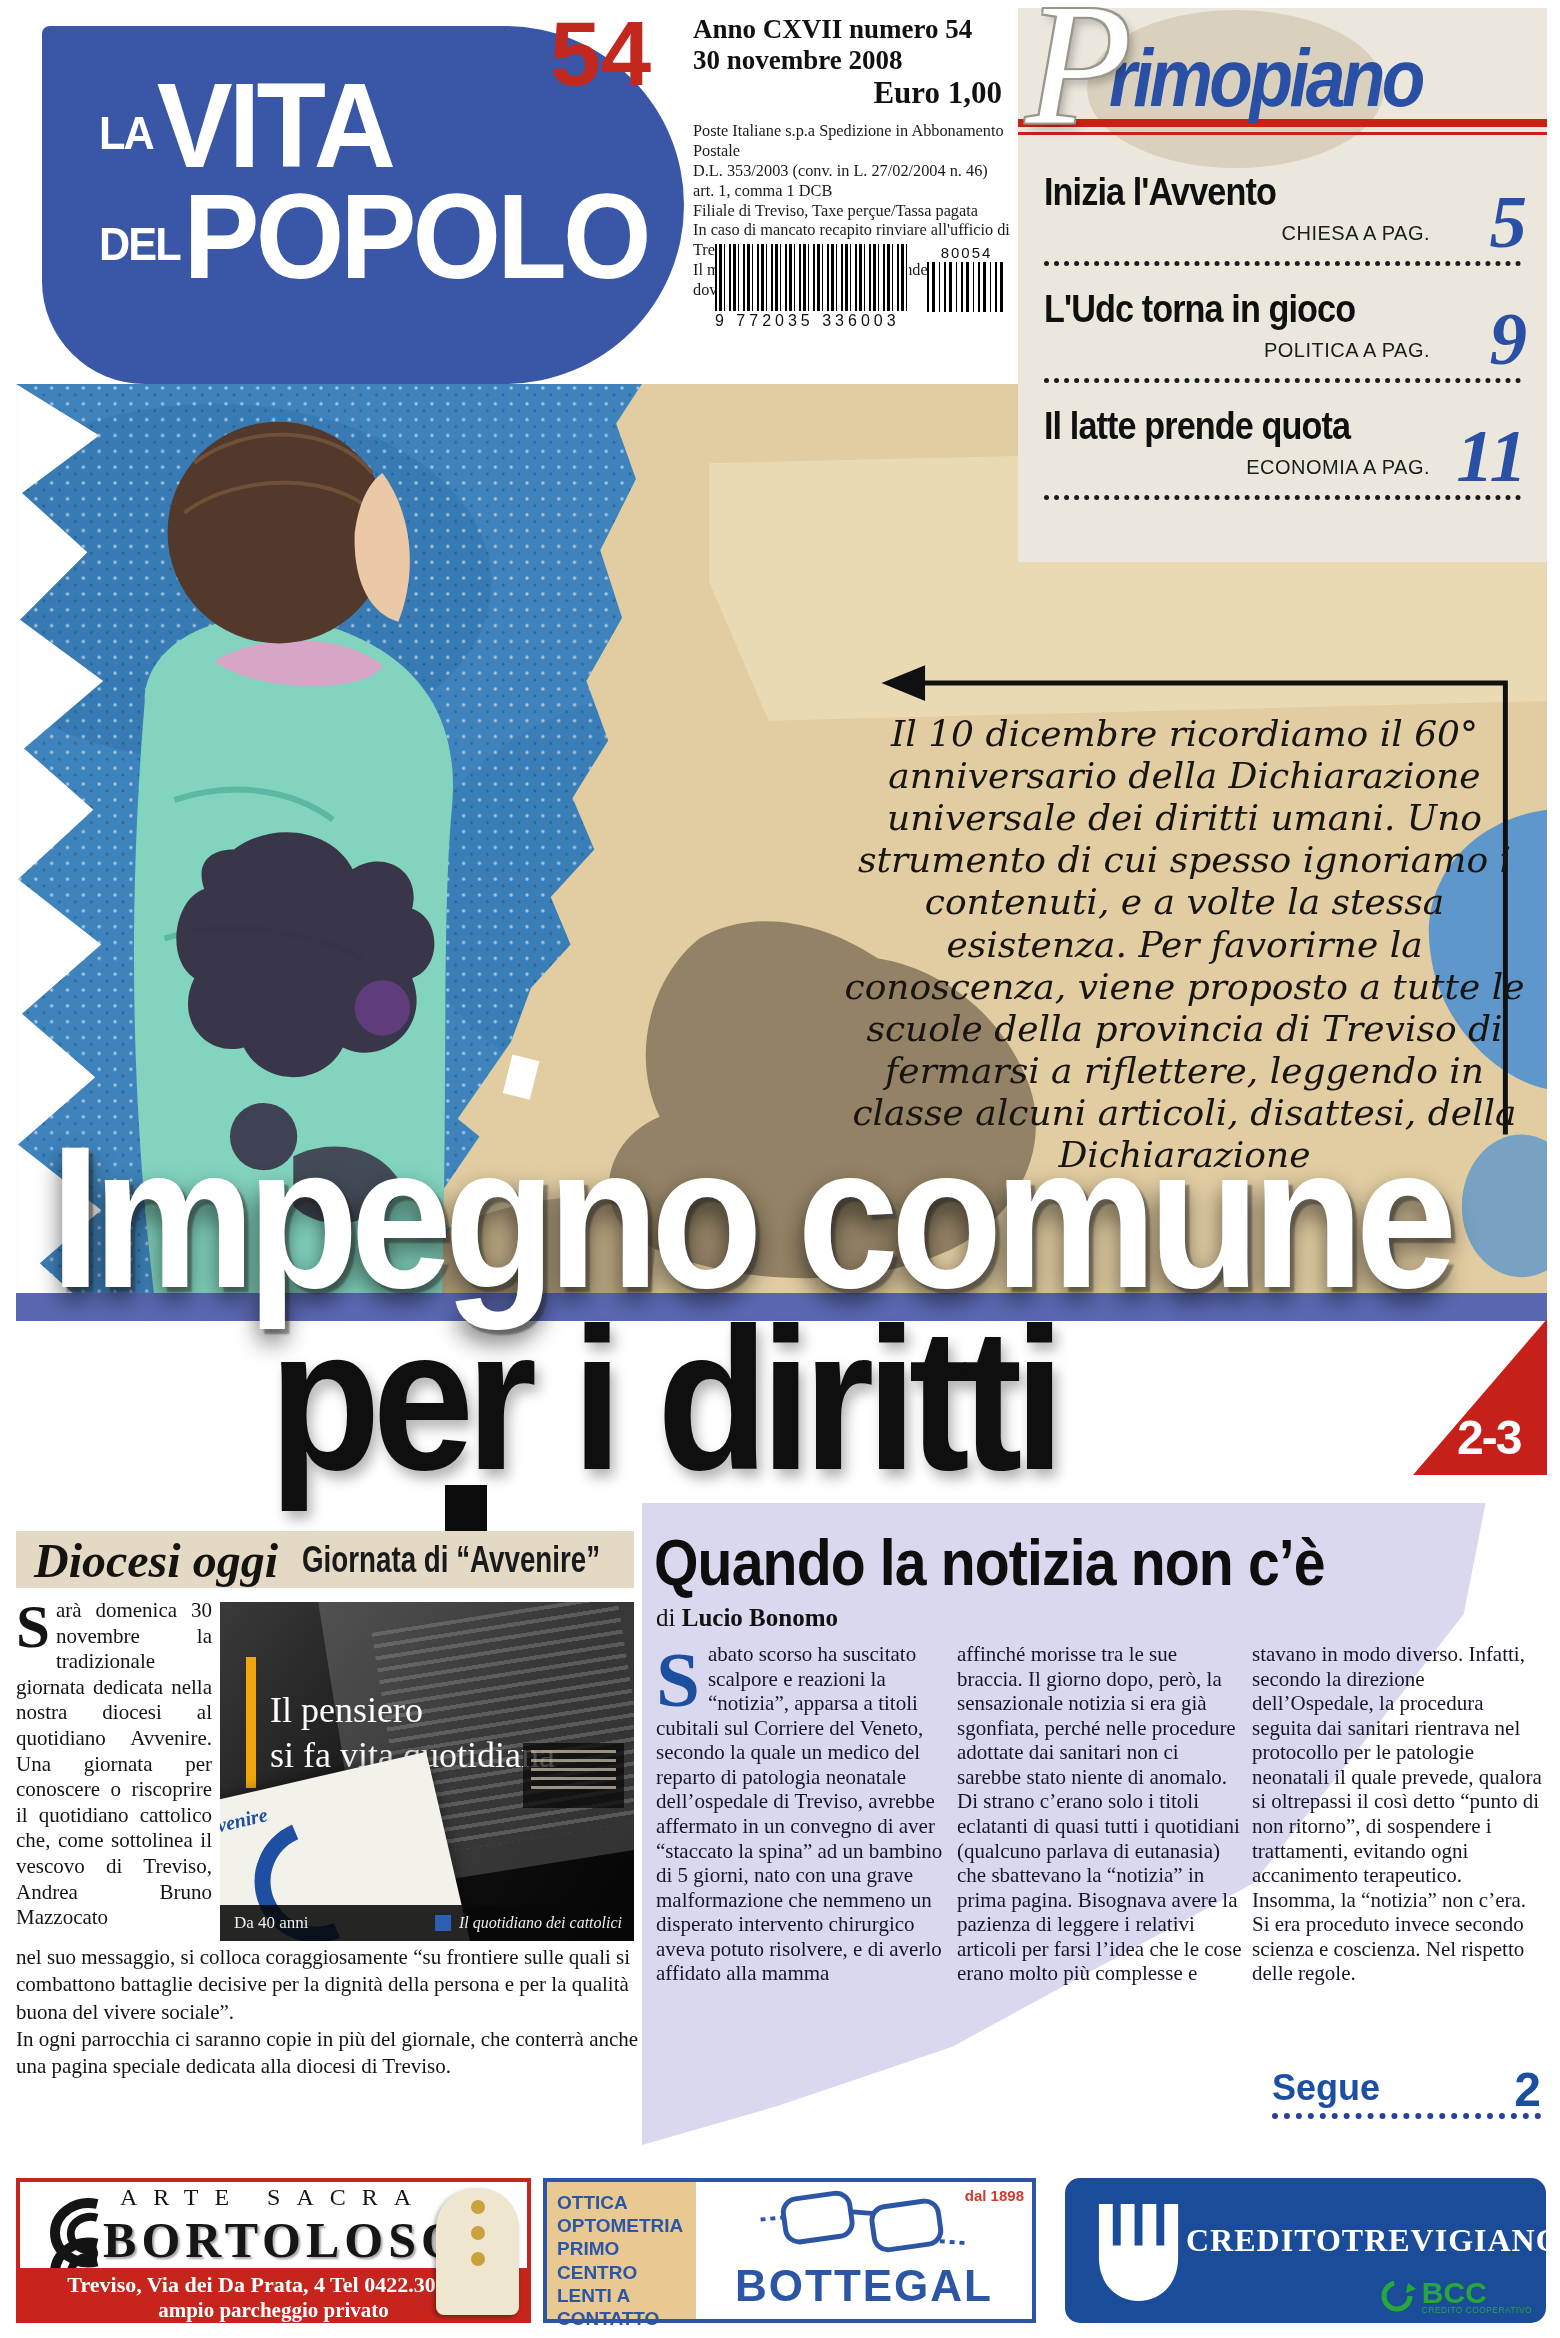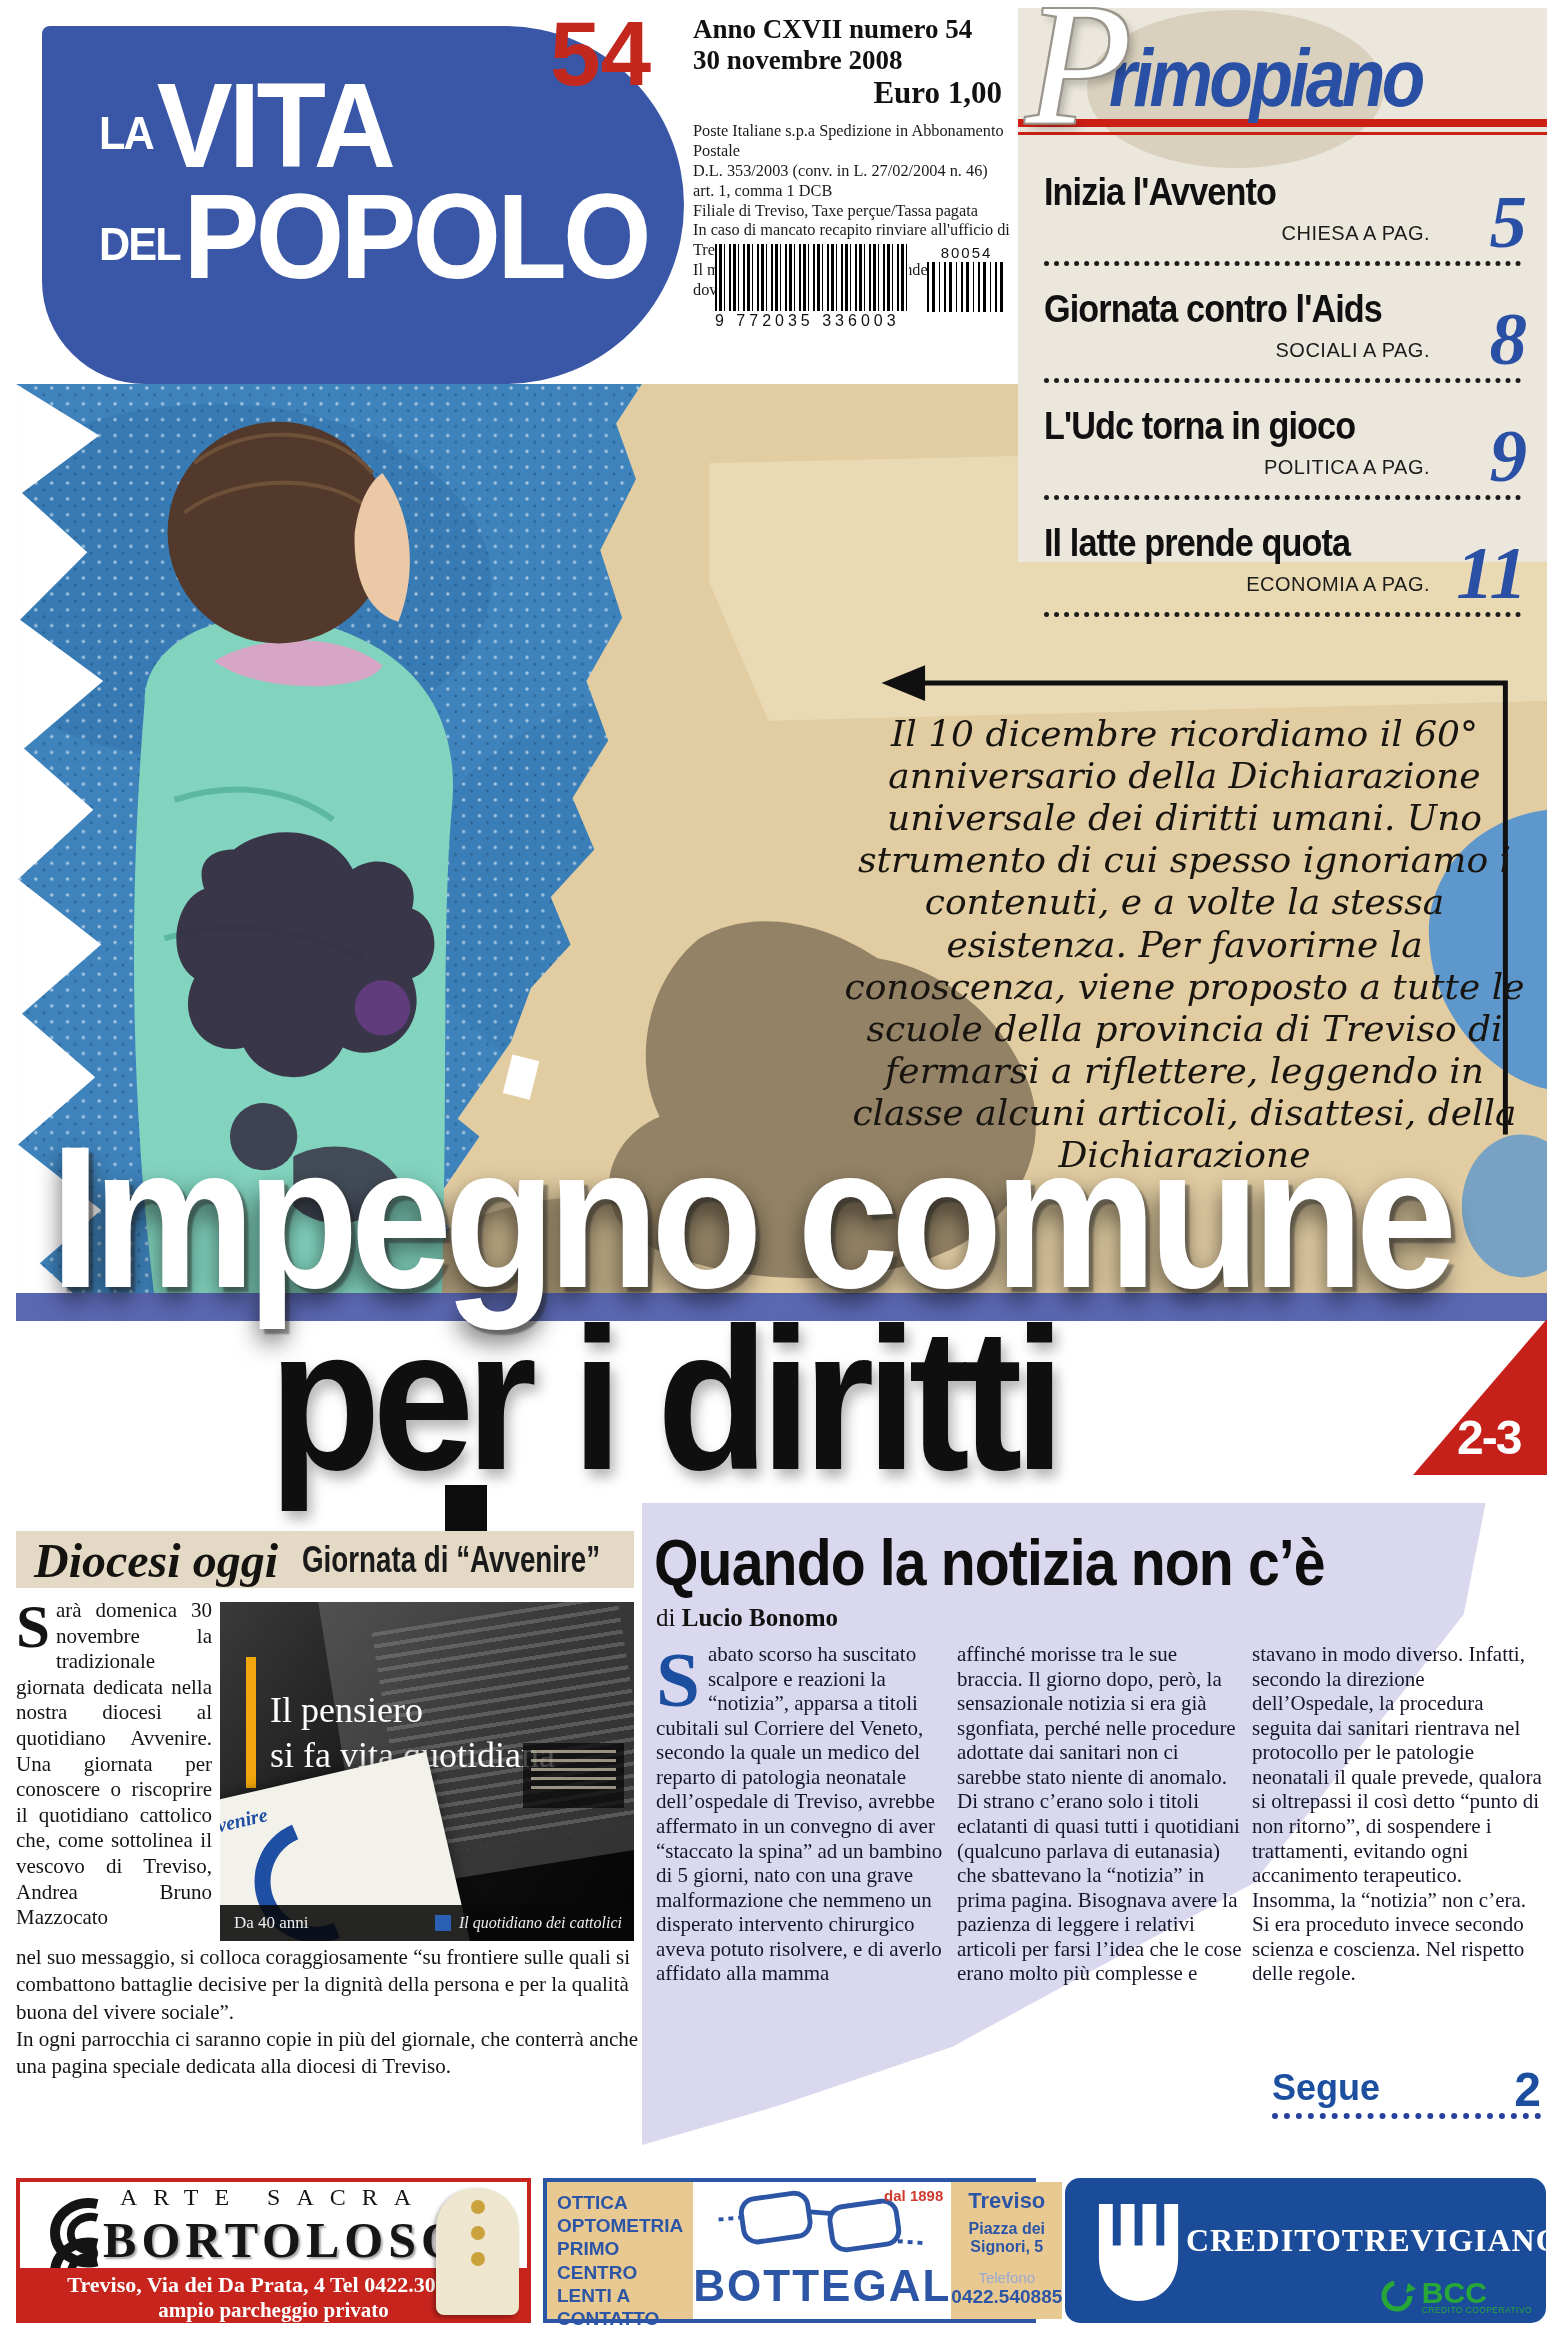--- a/index.html
+++ b/index.html
@@ -196,25 +196,20 @@
     <div class="pline2"></div>
     <div class="plogo">
       <span class="plogo-p">P</span>
       <span class="plogo-rest">rimopiano</span>
     </div>
     <div class="pitems">
       <div class="pitem">
         <div class="pitem-title">Inizia l'Avvento</div>
         <div class="pitem-cat">CHIESA A PAG.</div>
         <div class="pitem-num">5</div>
-      </div>
-      <div class="pitem">
-        <div class="pitem-title">Giornata contro l'Aids</div>
-        <div class="pitem-cat">SOCIALI A PAG.</div>
-        <div class="pitem-num">8</div>
       </div>
       <div class="pitem">
         <div class="pitem-title">L'Udc torna in gioco</div>
         <div class="pitem-cat">POLITICA A PAG.</div>
         <div class="pitem-num">9</div>
       </div>
       <div class="pitem" style="border-bottom:5px dotted #1c1c1c;">
         <div class="pitem-title">Il latte prende quota</div>
         <div class="pitem-cat">ECONOMIA A PAG.</div>
         <div class="pitem-num">11</div>
@@ -361,26 +356,20 @@
       <div class="a2-since">dal 1898</div>
       <svg width="208" height="65" viewBox="0 0 210 66" style="margin-top:8px;">
         <line x1="0" y1="30" x2="22" y2="28" stroke="#2d55a5" stroke-width="4" stroke-dasharray="5 5"></line>
         <rect x="24" y="6" width="68" height="44" rx="14" fill="none" stroke="#2d55a5" stroke-width="5" transform="rotate(-8 58 28)"></rect>
         <rect x="114" y="14" width="68" height="44" rx="14" fill="none" stroke="#2d55a5" stroke-width="5" transform="rotate(-8 148 36)"></rect>
         <line x1="90" y1="22" x2="116" y2="24" stroke="#2d55a5" stroke-width="5"></line>
         <line x1="182" y1="52" x2="210" y2="54" stroke="#2d55a5" stroke-width="4" stroke-dasharray="5 5"></line>
       </svg>
       <div class="a2-name">BOTTEGAL</div>
     </div>
-    <div class="a2-right">
-      <div class="a2-city">Treviso</div>
-      <div class="a2-addr">Piazza dei Signori, 5</div>
-      <div class="a2-tel-label">Telefono</div>
-      <div class="a2-tel">0422.540885</div>
-    </div>
   </div>
 
   <div class="abs ad3">
     <svg width="99" height="103" viewBox="0 0 100 104" style="position:absolute;left:26px;top:22px;">
       <path fill="#ffffff" d="M8,4 h14 v42 h8 V4 h14 v42 h8 V4 h14 v42 h8 V4 h14 v54 c0,28 -19,44 -40,44 c-21,0 -40,-16 -40,-44 Z"></path>
     </svg>
     <div class="a3-name">CREDITOTREVIGIANO</div>
     <div class="a3-bcc">
       <svg width="38" height="38" viewBox="0 0 38 38" style="margin-right:6px;">
         <circle cx="19" cy="19" r="13" fill="none" stroke="#27a737" stroke-width="5" stroke-dasharray="58 24"></circle>

